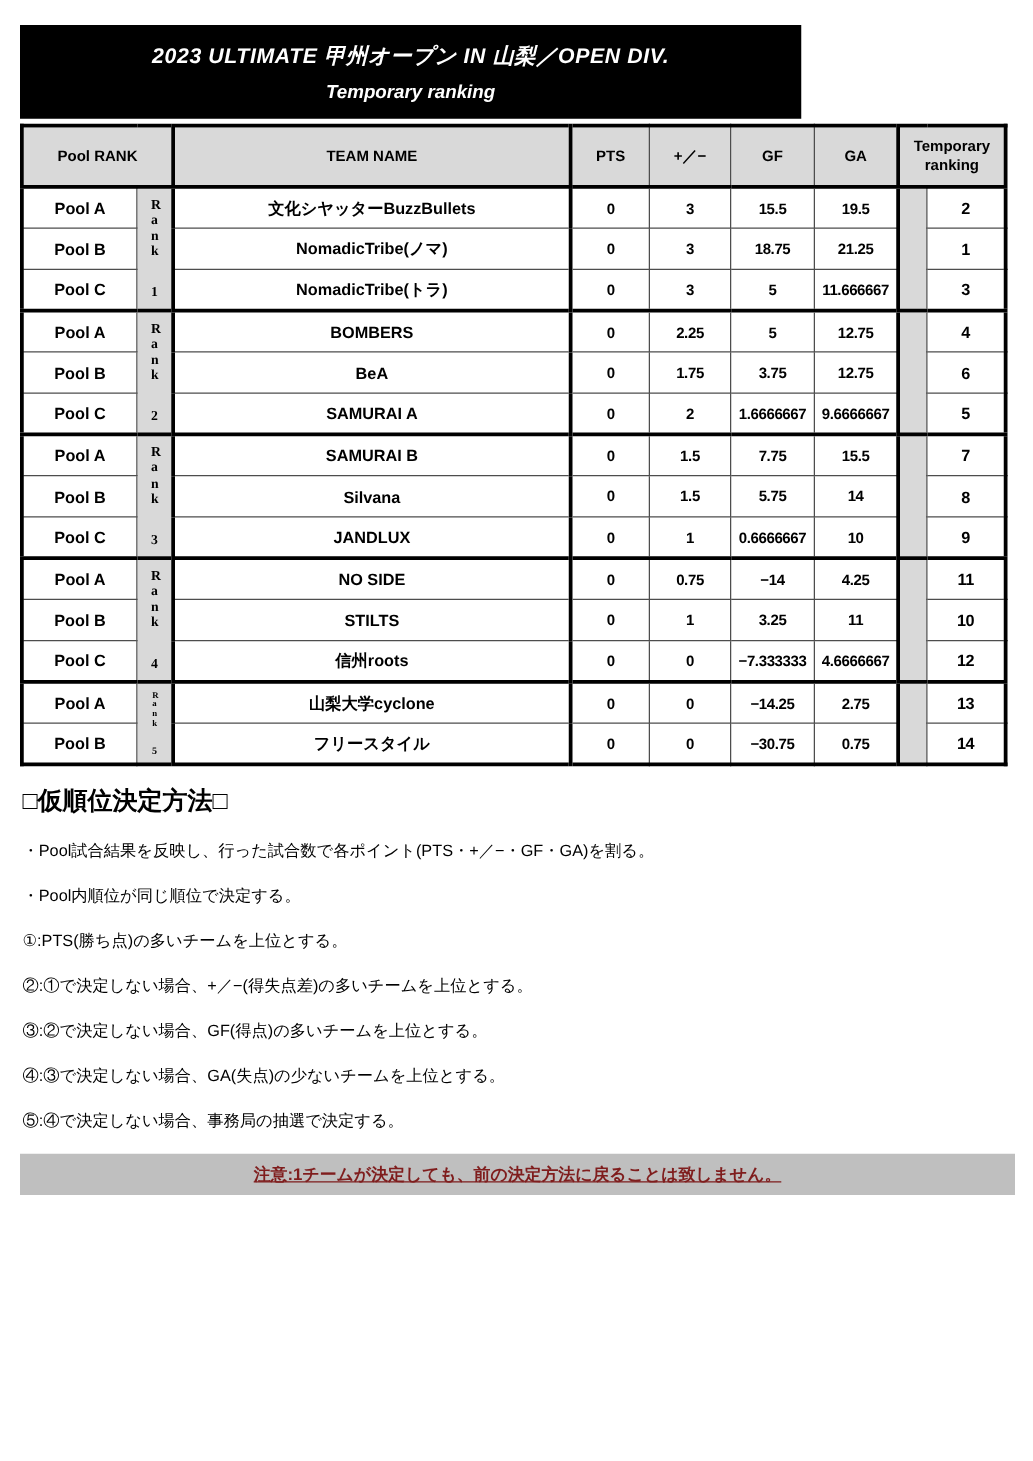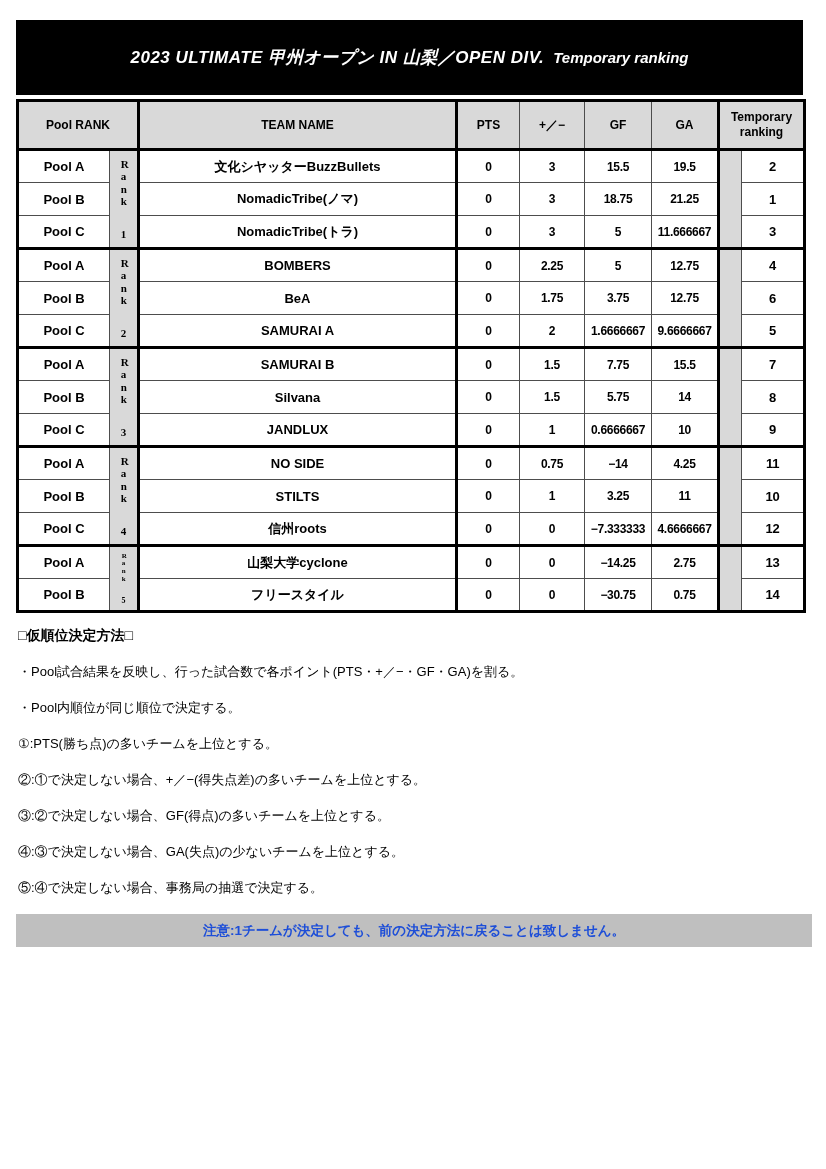--- a/index.html
+++ b/index.html
@@ -4,22 +4,22 @@
 <style>
   * { margin:0; padding:0; box-sizing:border-box; }
   body {
     width:826px; height:1169px; background:#ffffff;
     font-family:"Liberation Sans", sans-serif; color:#000;
   }
   .page { width:826px; height:1169px; padding:20px 23px 0 16px; }
 
   
   .title-box {
-    width:787px; height:75px; background:#000; color:#fff;
-    display:flex; justify-content:center; align-items:center;
+    width:625px; height:75px; background:#000; color:#fff;
+    display:flex; flex-direction:column; justify-content:center; align-items:center;
     gap:9px; font-style:italic; font-weight:bold; text-align:center;
   }
   .title-line1 { font-size:17px; letter-spacing:0.5px; }
   .title-line2 { font-size:15px; }
 
   
   table.rank-table {
     margin-top:4px; width:787px; border-collapse:collapse; table-layout:fixed;
     border:3px solid #000;
   }
@@ -54,27 +54,27 @@
   }
   .rank-inner.r5 { height:58px; padding:3px 0; }
   .ranknum { font-size:11px; font-weight:bold; }
   .r5 .vchars { font-size:7px; }
   .r5 .ranknum { font-size:8px; }
   .range-inner { display:flex; align-items:center; justify-content:center; }
   .range-inner.rsmall .vchars { font-size:8.5px; }
   .range-inner.rtiny  .vchars { font-size:7px; }
 
   
-  .notes-heading { margin:14px 0 0 2px; font-size:14px; font-weight:bold; }
+  .notes-heading { margin:14px 0 0 2px; font-size:20px; font-weight:bold; }
   .note-line { margin:18px 0 0 2px; font-size:13px; }
   .notice-bar {
     margin-top:17px; width:796px; height:33px; background:#bfbfbf;
     display:flex; align-items:center; justify-content:center;
   }
-  .notice-text { color:#1d4ed8; font-weight:bold; font-size:13.5px; }
+  .notice-text { color:#7f1d1d; font-weight:bold; font-size:13.5px;text-decoration:underline; }
 </style>
 </head>
 <body>
 
 <div class="page">
 
   <div class="title-box">
     <div class="title-line1">2023 ULTIMATE 甲州オープン IN 山梨／OPEN DIV.</div>
     <div class="title-line2">Temporary ranking</div>
   </div>

